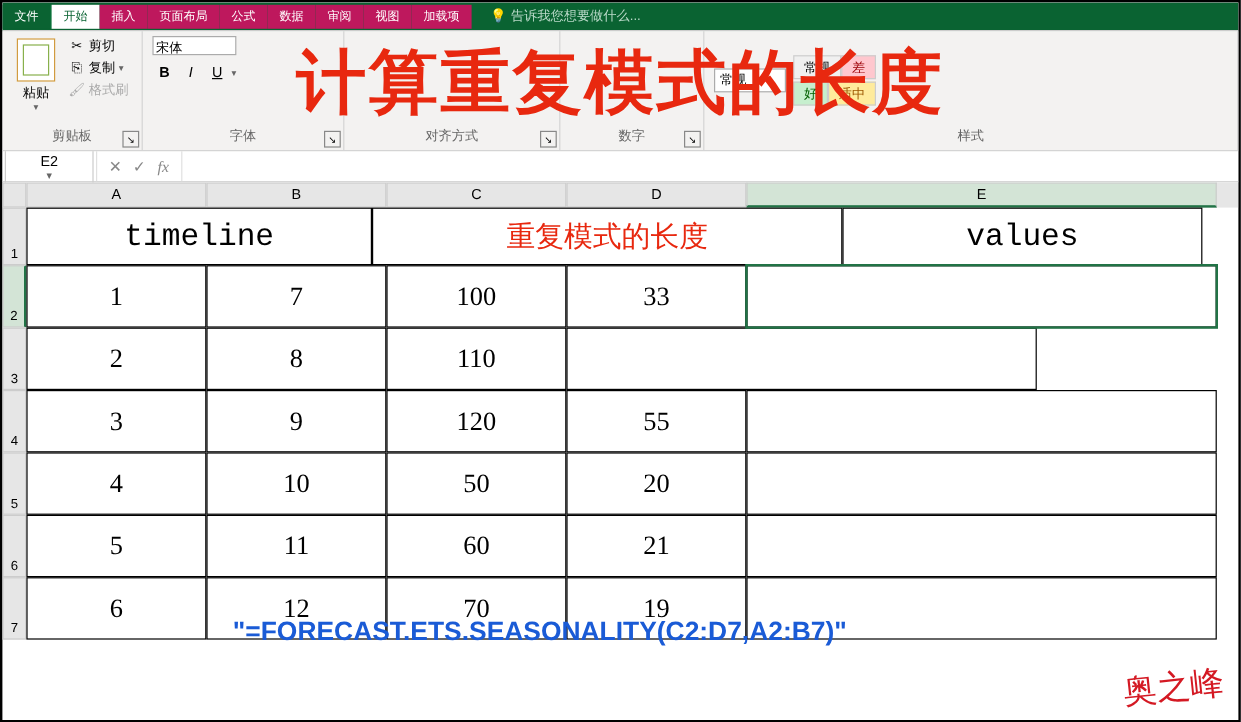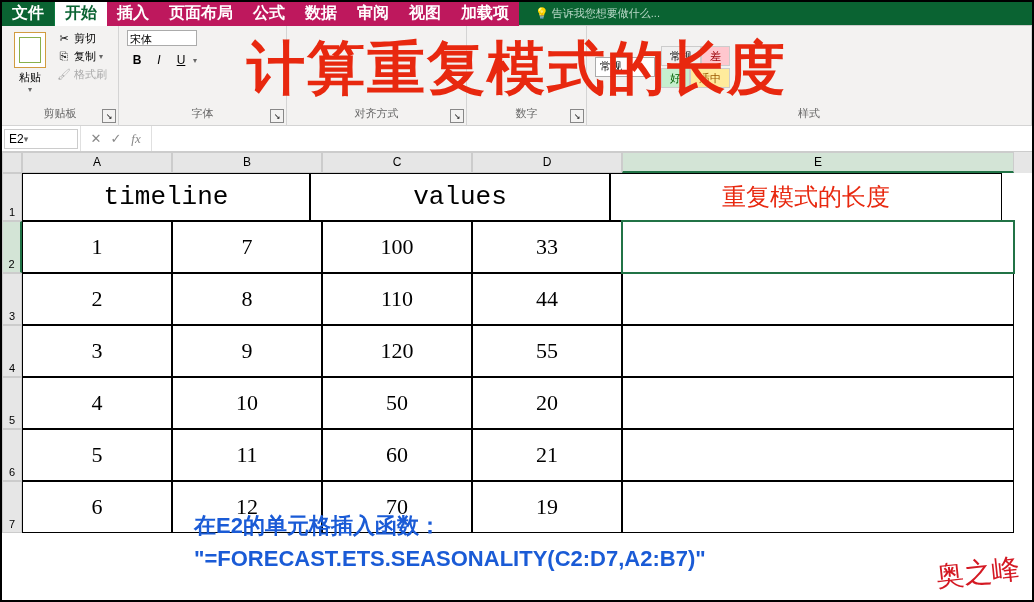--- a/index.html
+++ b/index.html
@@ -1,20 +1,20 @@
 <!DOCTYPE html>
 <html><head>
 <meta charset="utf-8">
 <style>
 * { margin: 0; padding: 0; box-sizing: border-box; }
 body { font-family: "Microsoft YaHei", Arial, sans-serif; background: #fff; overflow: hidden; width: 1034px; height: 602px; border: 2px solid #000; position: relative; }
 
 
 .tab-bar { display: flex; align-items: center; background: #fff; height: 24px; border-bottom: 1px solid #ccc; }
-.tab { padding: 3px 10px; font-size: 16px; color: #fff; background: #0a6332; font-weight: bold; }
+.tab { padding: 3px 10px; font-size: 10px; color: #fff; background: #0a6332; }
 .tab.active { background: #fff; color: #0a6332; }
 .tab.file { background: #0a6332; color: #fff; border-right: 1px solid #0b7a3e; }
 .tab:not(.file):not(.active) { background: #be185d; color: #fff; }
 .tell-me { color: #b8d8c7; font-size: 11px; padding-left: 16px; }
 
 
 .ribbon { background: #f3f2f1; height: 100px; border-bottom: 1px solid #d4d4d4; display: flex; position: relative; }
 .ribbon-group { padding: 4px 8px 2px; border-right: 1px solid #d4d4d4; display: flex; flex-direction: column; justify-content: space-between; position: relative; }
 .ribbon-group-label { text-align: center; font-size: 11px; color: #666; padding: 2px 0; }
 .group-content { display: flex; align-items: flex-start; gap: 4px; flex: 1; }
@@ -33,21 +33,21 @@
 .font-select { font-size: 11px; padding: 1px 2px; border: 1px solid #ababab; background: #fff; min-width: 70px; height: 16px; }
 .btn-sq { width: 20px; height: 20px; border: 1px solid transparent; display: inline-flex; align-items: center; justify-content: center; font-size: 12px; cursor: pointer; }
 
 .dialog-launcher { position: absolute; bottom: 2px; right: 2px; width: 14px; height: 14px; border: 1px solid #888; font-size: 8px; display: flex; align-items: center; justify-content: center; cursor: pointer; }
 
 
 .overlay-title { position: absolute; top: 28px; left: 0; right: 0; text-align: center; font-size: 58px; font-weight: bold; color: #e8280f; pointer-events: none; z-index: 20; letter-spacing: 2px; }
 
 
 .formula-bar { display: flex; align-items: center; border-bottom: 1px solid #ccc; background: #fff; height: 26px; }
-.name-box { width: 74px; border: 1px solid #ccc; padding: 2px 4px; font-size: 12px; margin: 2px; display: flex; align-items: center; justify-content: flex-start; }
+.name-box { width: 74px; border: 1px solid #ccc; padding: 2px 4px; font-size: 12px; margin: 2px; display: flex; align-items: center; justify-content: flex-start; flex-direction: column; }
 .nb-drop { color: #666; font-size: 9px; }
 .fx-btns { display: flex; align-items: center; gap: 2px; padding: 0 6px; border-left: 1px solid #e0e0e0; border-right: 1px solid #e0e0e0; height: 100%; }
 .fx-btn { width: 18px; height: 18px; display: inline-flex; align-items: center; justify-content: center; color: #888; cursor: pointer; font-size: 13px; }
 .fx-icon { font-style: italic; font-family: serif; }
 .formula-input { flex: 1; padding: 2px 6px; font-size: 12px; }
 
 
 .grid-wrap { position: relative; overflow: hidden; height: calc(602px - 24px - 100px - 26px - 4px); }
 .col-headers { display: flex; background: #e6e6e6; }
 .row-num-spacer { width: 20px; background: #e6e6e6; border: 1px solid #ccc; }
@@ -203,39 +203,38 @@
     <div class="col-h col-A">A</div>
     <div class="col-h col-B">B</div>
     <div class="col-h col-C">C</div>
     <div class="col-h col-D">D</div>
     <div class="col-h col-E sel">E</div>
   </div>
 
   <div class="row header-row">
     <div class="row-h">1</div>
     <div class="cell header-cell bordered" style="width:288px;">timeline</div>
+    <div class="cell red-text bordered col-E">重复模式的长度</div>
     <div class="cell header-cell bordered" style="width:300px;">values</div>
-    <div class="cell red-text bordered col-E">重复模式的长度</div>
   </div>
 
   <div class="row">
     <div class="row-h sel">2</div>
     <div class="cell bordered col-A">1</div>
     <div class="cell bordered col-B">7</div>
     <div class="cell bordered col-C">100</div>
     <div class="cell bordered col-D">33</div>
     <div class="cell bordered col-E active"></div>
   </div>
 
   <div class="row">
     <div class="row-h">3</div>
     <div class="cell bordered col-A">2</div>
     <div class="cell bordered col-B">8</div>
     <div class="cell bordered col-C">110</div>
-    <div class="cell bordered col-D">44</div>
     <div class="cell bordered col-E"></div>
   </div>
 
   <div class="row">
     <div class="row-h">4</div>
     <div class="cell bordered col-A">3</div>
     <div class="cell bordered col-B">9</div>
     <div class="cell bordered col-C">120</div>
     <div class="cell bordered col-D">55</div>
     <div class="cell bordered col-E"></div>
@@ -262,18 +261,17 @@
   <div class="row">
     <div class="row-h">7</div>
     <div class="cell bordered col-A">6</div>
     <div class="cell bordered col-B">12</div>
     <div class="cell bordered col-C">70</div>
     <div class="cell bordered col-D">19</div>
     <div class="cell bordered col-E"></div>
   </div>
 
   <div class="annotation">
-    <div>在E2的单元格插入函数：</div>
     <div>"=FORECAST.ETS.SEASONALITY(C2:D7,A2:B7)"</div>
   </div>
 </div>
 
 <div class="signature">奥之峰</div>
 
 </body></html>

